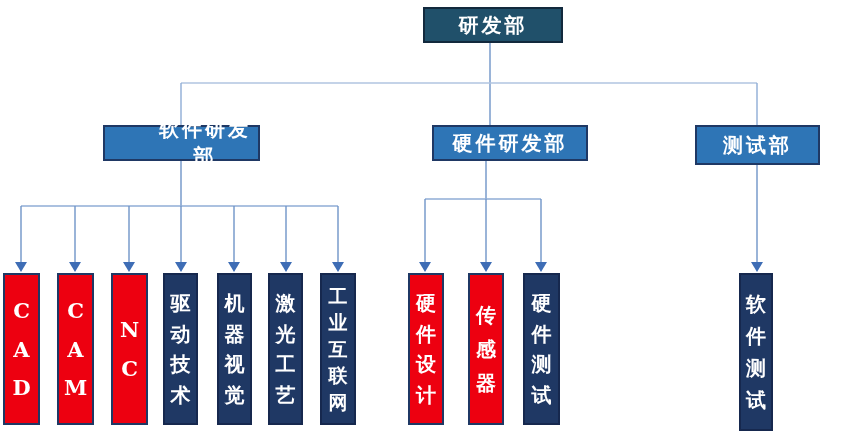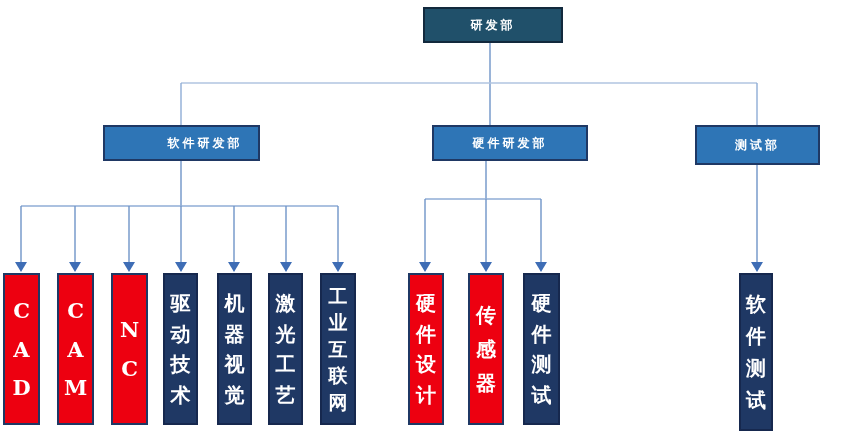--- a/index.html
+++ b/index.html
@@ -11,21 +11,21 @@
     overflow:hidden;
   }
   .connectors{position:absolute;left:0;top:0;width:861px;height:438px;z-index:0;}
   .node{
     position:absolute;z-index:1;
     display:flex;align-items:center;justify-content:center;
     color:#ffffff;font-weight:bold;
     box-sizing:border-box;
   }
   
-  .hbox{font-size:12px;letter-spacing:3px;text-align:center;}
+  .hbox{font-size:20px;letter-spacing:3px;text-align:center;}
   .root{border:2px solid #12293d;}
   .dept{border:2px solid #1f3864;}
   
   .vbox{
     flex-direction:column;
     justify-content:space-evenly;
     padding:7px 0;
     font-size:20px;
   }
   .vbox span{display:block;line-height:1;}

